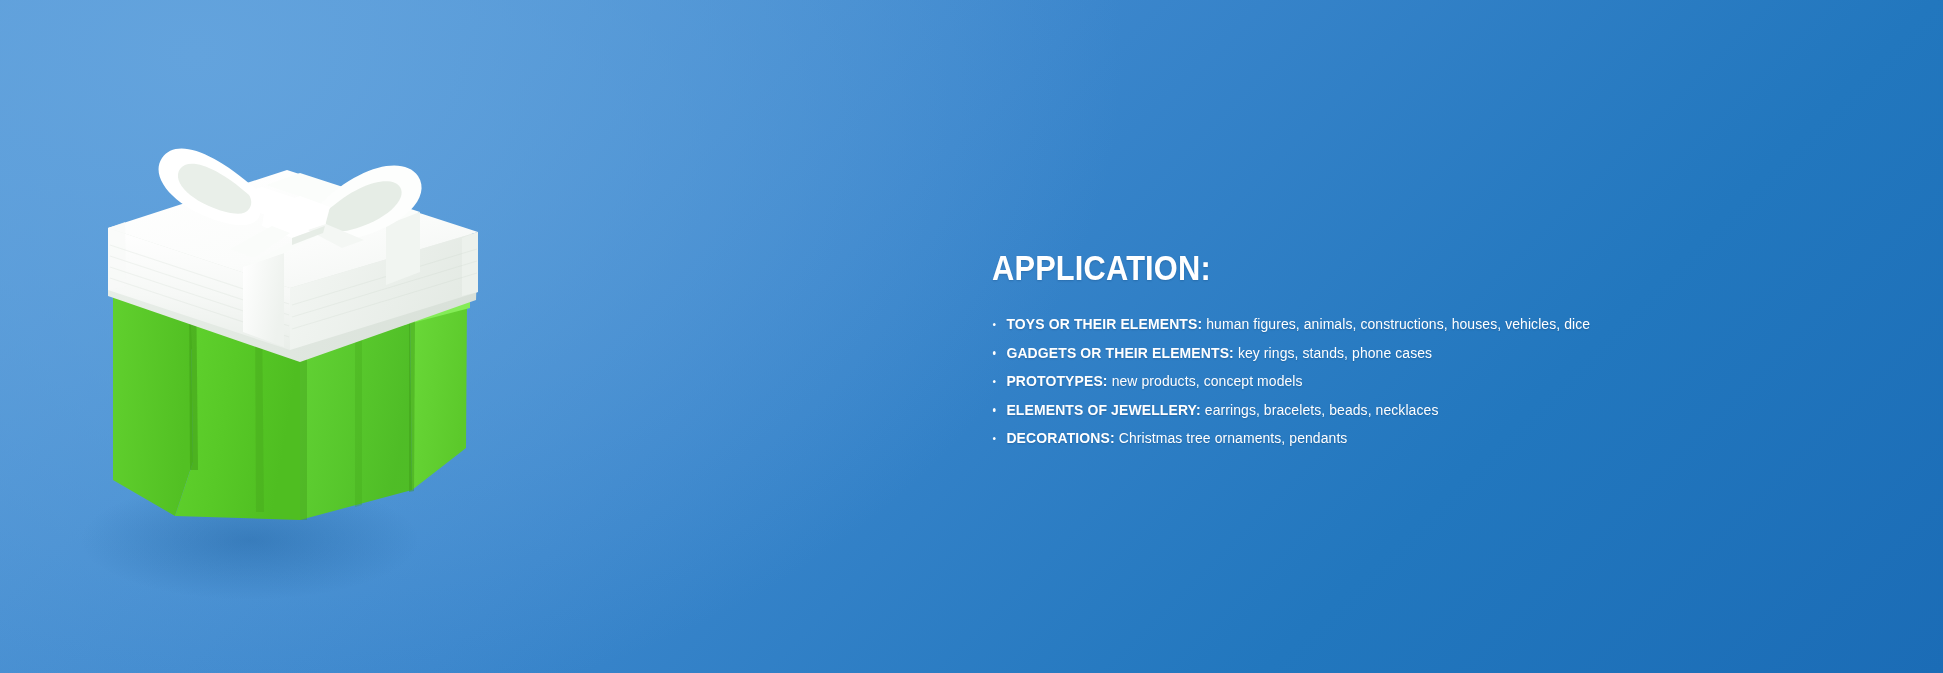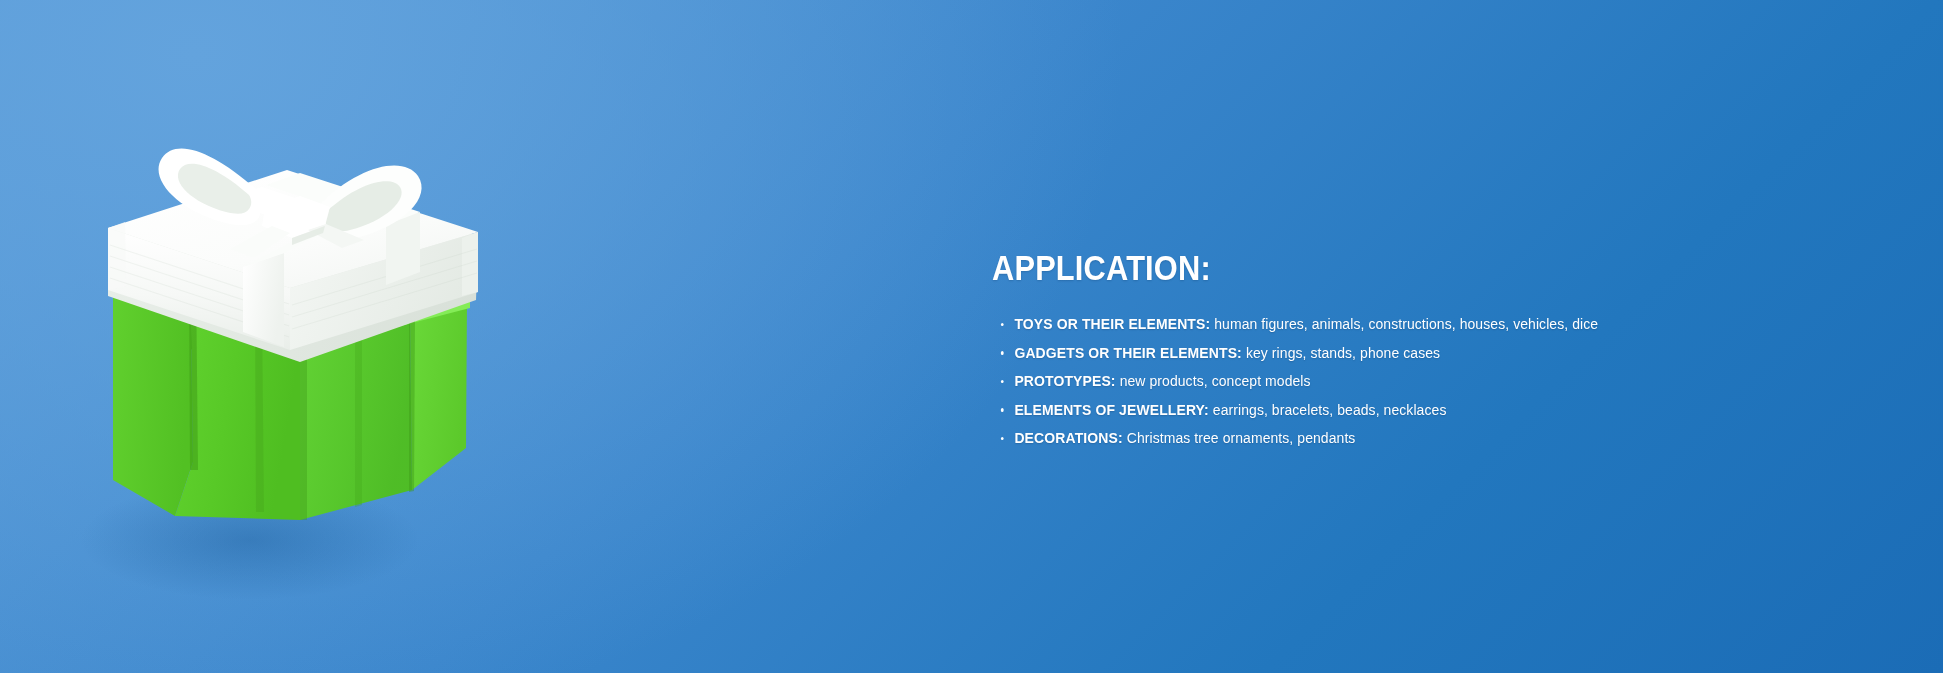--- a/index.html
+++ b/index.html
@@ -45,21 +45,21 @@
     font-weight: 700;
     letter-spacing: 0.2px;
     margin: 0 0 26px 0;
     transform: scaleX(0.88);
     transform-origin: left center;
     white-space: nowrap;
     text-shadow: 0 1px 2px rgba(10,45,85,0.22);
   }
   ul#app-list {
     list-style: none;
-    margin: 8px;
+    margin: 0;
     padding: 0;
   }
   ul#app-list li {
     position: relative;
     color: #ffffff;
     font-size: 15.5px;
     line-height: 20.6px;
     margin: 0 0 8.0px 0;
     padding-left: 16px;
     white-space: nowrap;

